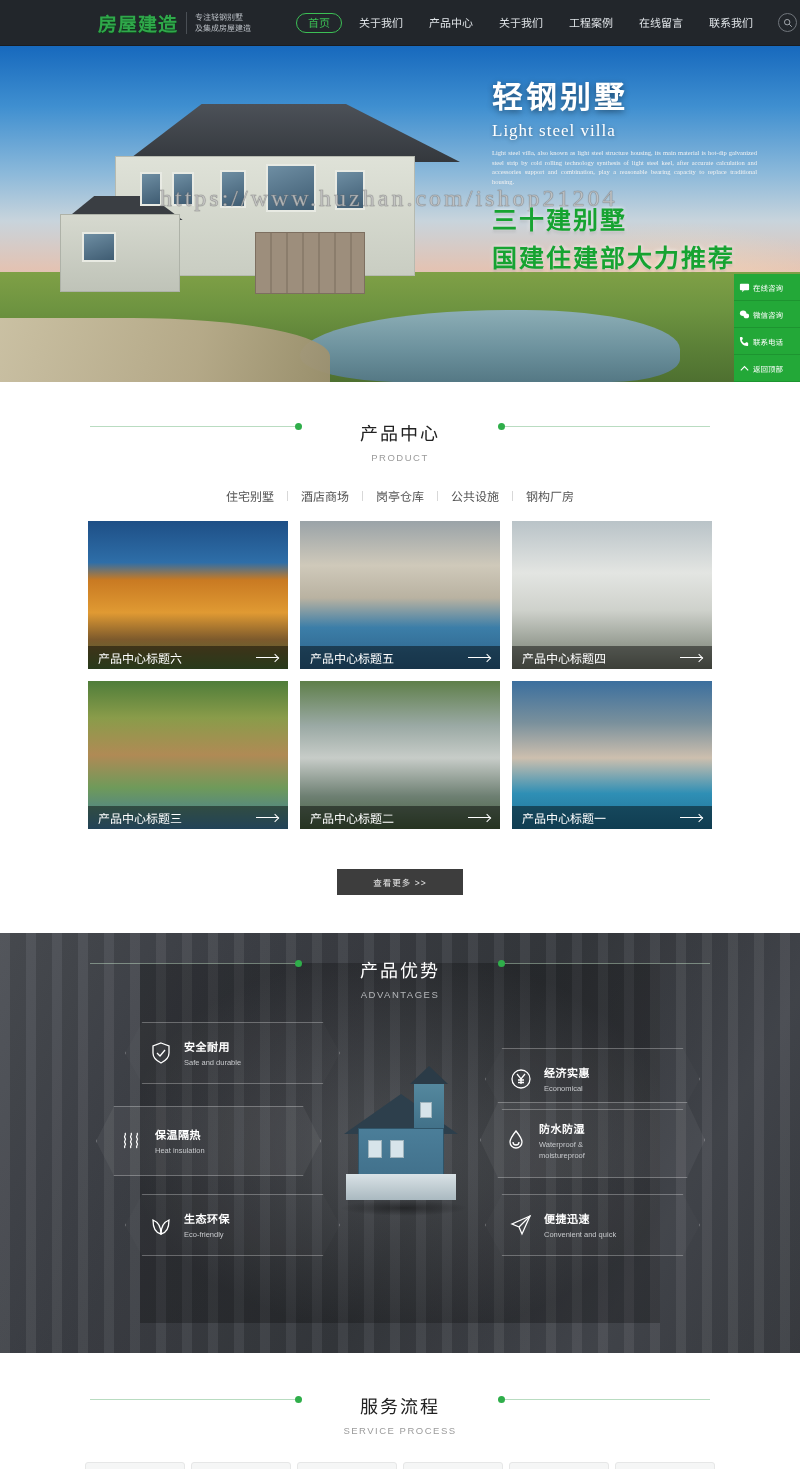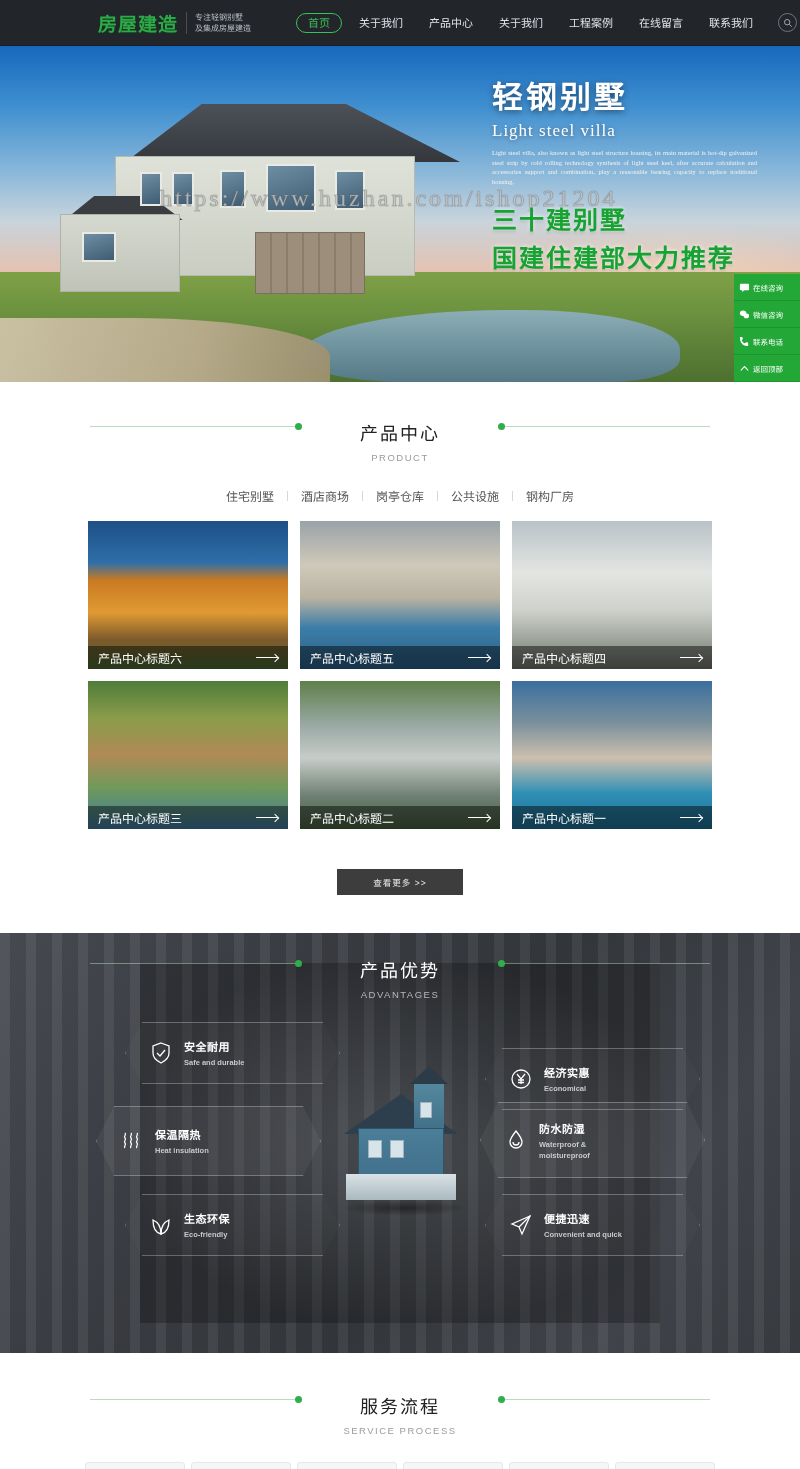--- a/index.html
+++ b/index.html
@@ -220,21 +220,21 @@
     position:absolute; width:215px; height:62px;
     border:1px solid rgba(255,255,255,.28);
     clip-path:polygon(8% 0%, 92% 0%, 100% 50%, 92% 100%, 8% 100%, 0% 50%);
     display:flex; align-items:center; gap:10px; padding-left:22px;
     background:rgba(255,255,255,.02);
   }
   .hex.wide{ width:225px; height:70px; background:rgba(255,255,255,.05); }
   .hex .ic{ width:26px;height:26px;flex:0 0 26px;display:flex;align-items:center;justify-content:center; }
   .hex .ic svg{ width:24px;height:24px; stroke:#ffffff; fill:none; stroke-width:1.3; }
   .hex .tx .zh{ color:#fff; font-size:11px; font-weight:bold; letter-spacing:.5px; }
-  .hex .tx .en{ color:#c7c9cc; font-size:7.5px; margin-top:3px; line-height:11px;font-weight:bold; }
+  .hex .tx .en{ color:#c7c9cc; font-size:7.5px; margin-top:3px; line-height:11px; }
   .house3d{
     position:absolute; left:330px; top:60px; width:150px; height:140px;
   }
   .h3-body{
     position:absolute;left:28px;top:46px;width:86px;height:70px;
     background:linear-gradient(180deg,#4b7e99 0%,#3d6b86 100%);
     border:1px solid #2f5468;
   }
   .h3-roof{
     position:absolute;left:14px;top:12px;width:114px;height:40px;

